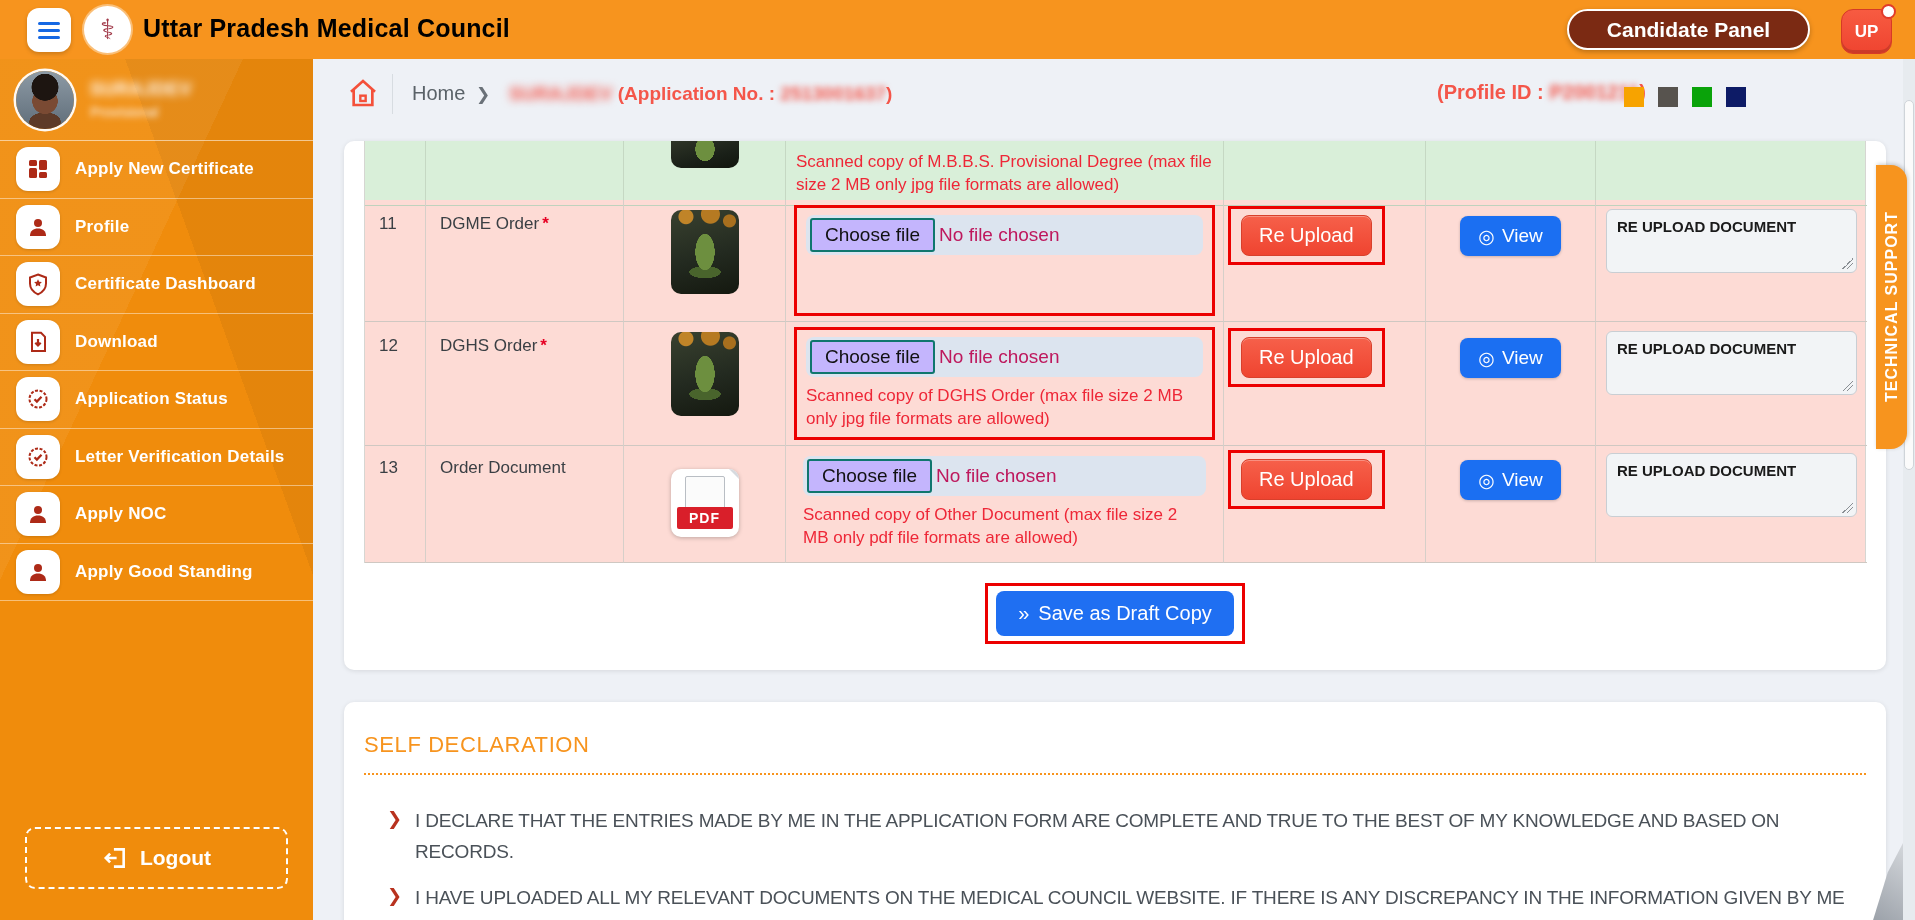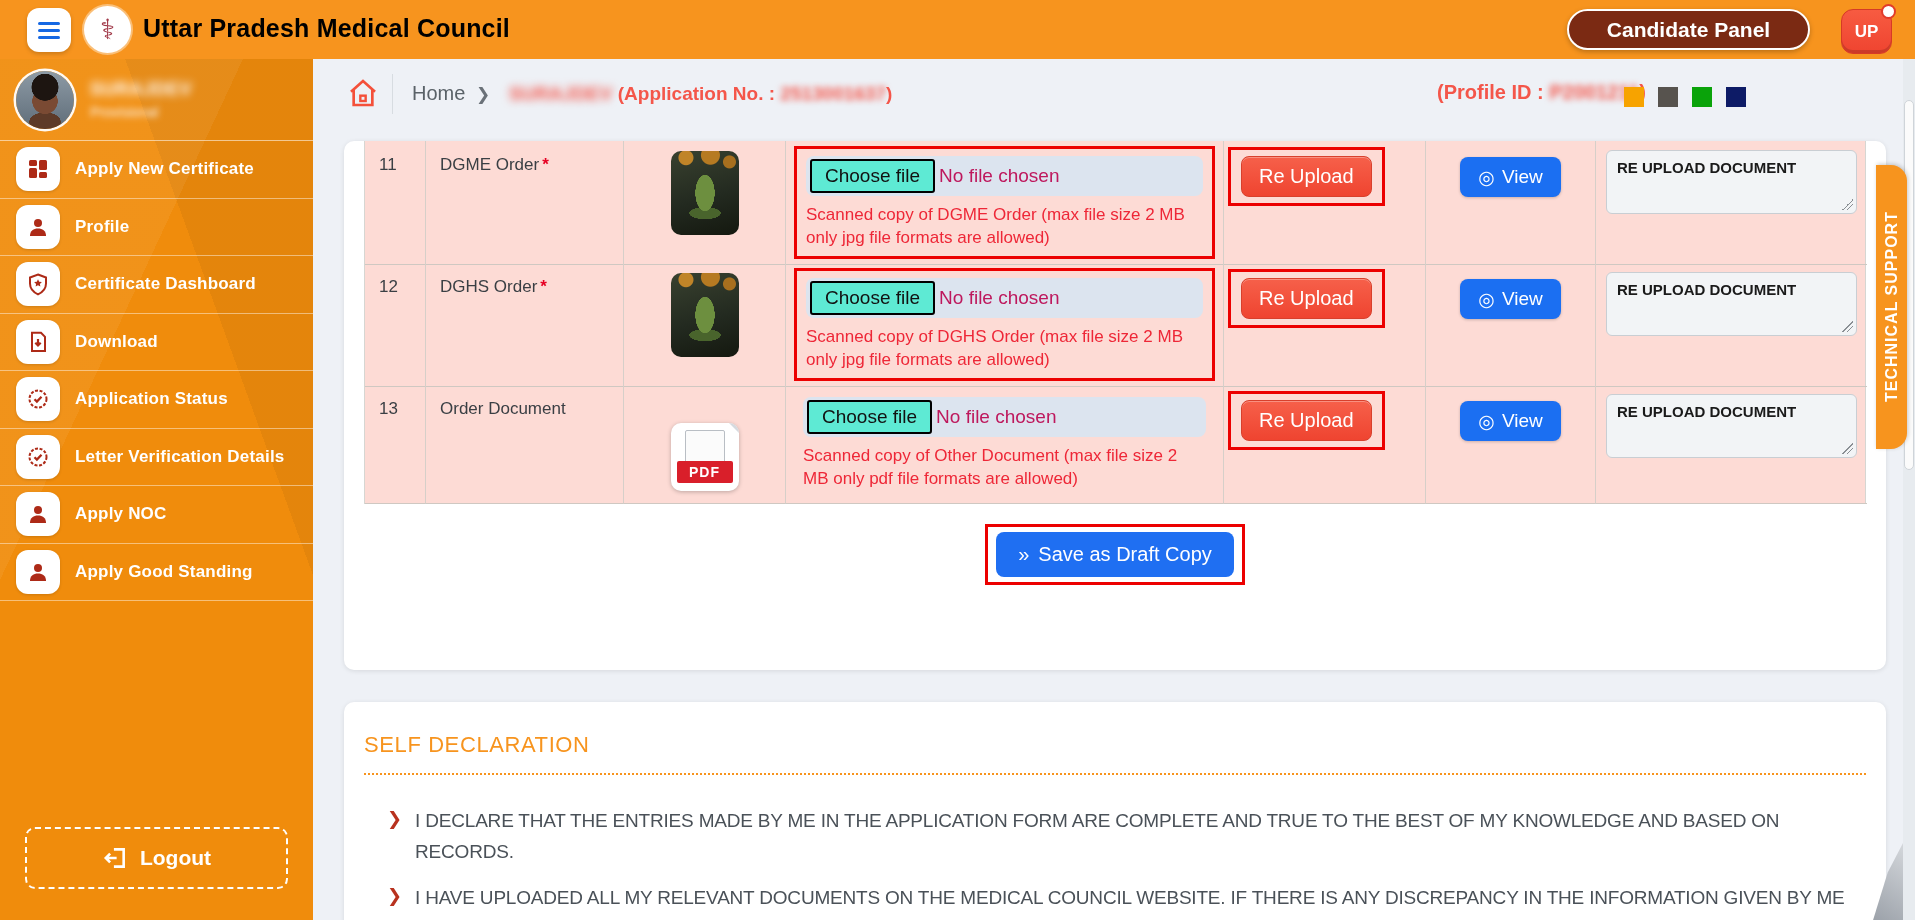--- a/index.html
+++ b/index.html
@@ -92,36 +92,36 @@
       radial-gradient(circle at 58% 5%, #B67A22 0 9px, transparent 10px),
       radial-gradient(circle at 86% 13%, #A86F1E 0 6px, transparent 7px),
       radial-gradient(ellipse 16px 30px at 50% 50%, #6D8F3F 0 60%, transparent 61%),
       radial-gradient(ellipse 26px 10px at 50% 74%, #49642C 0 60%, transparent 61%),
       linear-gradient(165deg,#39412F 0%,#232A20 55%,#14180F 100%); }
   .photo-cut { height:27px; border-radius:0 0 10px 10px; align-self:flex-start; margin-top:0;
     background:
       radial-gradient(ellipse 16px 20px at 50% 30%, #6D8F3F 0 60%, transparent 61%),
       linear-gradient(165deg,#2E3527 0%,#1A2018 60%,#11150D 100%); }
   .row-green .thumbcell { padding-top:0; }
-  .pdf-thumb { width:68px; height:68px; margin-top:28px; background:#fff; border-radius:10px;
+  .pdf-thumb { width:68px; height:68px; margin-top:15px; background:#fff; border-radius:10px;
     box-shadow:0 1px 4px rgba(0,0,0,.25); position:relative; overflow:hidden; }
   .pdf-page { position:absolute; left:14px; top:7px; width:40px; height:46px; background:#FBFBFB;
     border:1px solid #B9BEC4; border-radius:2px; }
   .pdf-fold { position:absolute; right:-1px; top:-1px; width:0; height:0;
     border-left:12px solid #D6DADF; border-top:12px solid #fff; transform:rotate(180deg); }
   .pdf-band { position:absolute; left:6px; bottom:8px; width:56px; height:22px; background:#D91F2A;
     color:#fff; font-size:14px; font-weight:bold; display:flex; align-items:center; justify-content:center;
     letter-spacing:1px; border-radius:2px; }
   .upcell { padding:5px 8px; }
   .row-green .upcell { padding:9px 10px; }
   .upwrap { padding:7px 9px; height:100%; }
   .upwrap.hl { border:3px solid #EC0000; }
   .filebox { height:40px; background:#DCE4EF; border-radius:8px; display:flex; align-items:center;
     padding:0 4px; cursor:pointer; }
-  .choosebtn { background:#5eead4; border:2px solid #000000; border-radius:3px; font-size:19px;
+  .choosebtn { background:#c4b5fd; border:2px solid #0f766e; border-radius:3px; font-size:19px;
     color:#111; padding:4px 13px; font-family:inherit; cursor:pointer; }
   .nofile { font-size:19px; color:#be185d; margin-left:4px; }
   .caption { margin-top:7px; font-size:17px; line-height:23px; color:#EE2737; }
   .row-green .caption { margin-top:0; }
   .rucell { padding:6px 0 0 4px; }
   .ruwrap { display:inline-block; border:3px solid #EC0000; padding:6px 10px; }
   .rubtn { background:linear-gradient(#F6604A,#EF4430); border:1px solid #D8402C; border-radius:8px;
     color:#fff; font-size:20px; font-weight:500; padding:8px 17px; font-family:inherit; cursor:pointer;
     box-shadow:inset 0 1px 0 rgba(255,255,255,.3); }
   .viewcell { display:flex; justify-content:center; align-items:flex-start; padding-top:16px; }
@@ -288,34 +288,46 @@
     <span style="background: rgb(247, 163, 0);"></span>
     <span style="background: rgb(87, 83, 78);"></span>
     <span style="background: rgb(10, 163, 10);"></span>
     <span style="background: rgb(13, 27, 102);"></span>
   </div>
 </div>
 
 <div class="card card1">
   <div class="doc-table">
 
+    <div class="trow row-green">
+      <div class="cell sno"></div>
+      <div class="cell dname"></div>
+      <div class="cell thumbcell">
+          <div class="photo photo-cut"></div>
+        </div>
+      <div class="cell upcell">
+          <div class="caption">Scanned copy of M.B.B.S. Provisional Degree (max file size 2 MB only jpg file formats are allowed)</div>
+        </div>
+      <div class="cell"></div>
+      <div class="cell"></div>
+      <div class="cell"></div>
+    </div>
 
     <div class="trow row-pink r11">
       <div class="cell sno">11</div>
       <div class="cell dname"><span>DGME Order</span><span class="req">*</span></div>
       <div class="cell thumbcell">
           <div class="photo"></div>
         </div>
       <div class="cell upcell">
         <div class="upwrap hl">
           <div class="filebox">
             <button class="choosebtn">Choose file</button>
             <span class="nofile">No file chosen</span>
           </div>
-          <div class="caption">Scanned copy of DGME Order (max file size 2 MB only jpg file formats are allowed)</div>
         </div>
       </div>
       <div class="cell rucell">
         <div class="ruwrap">
           <button class="rubtn">Re Upload</button>
         </div>
       </div>
       <div class="cell viewcell">
         <button class="viewbtn">
             <span class="eyeglyph">◎</span>

